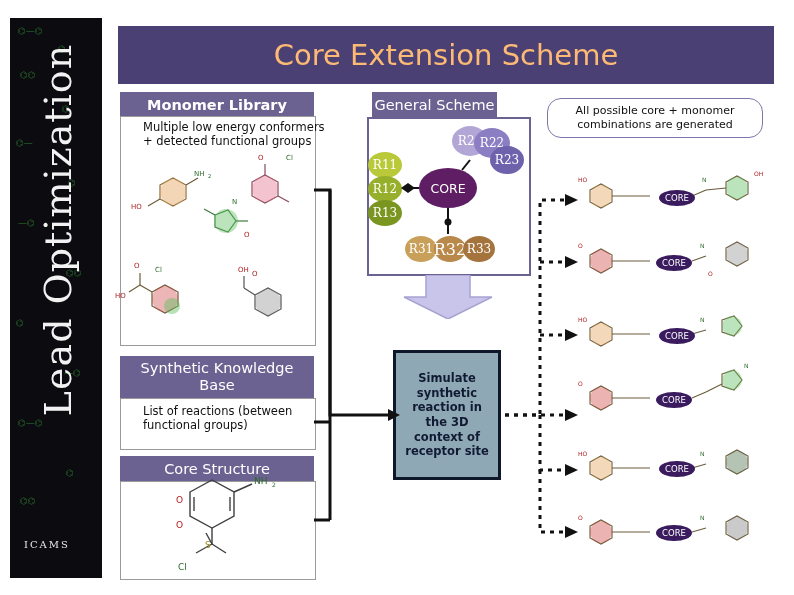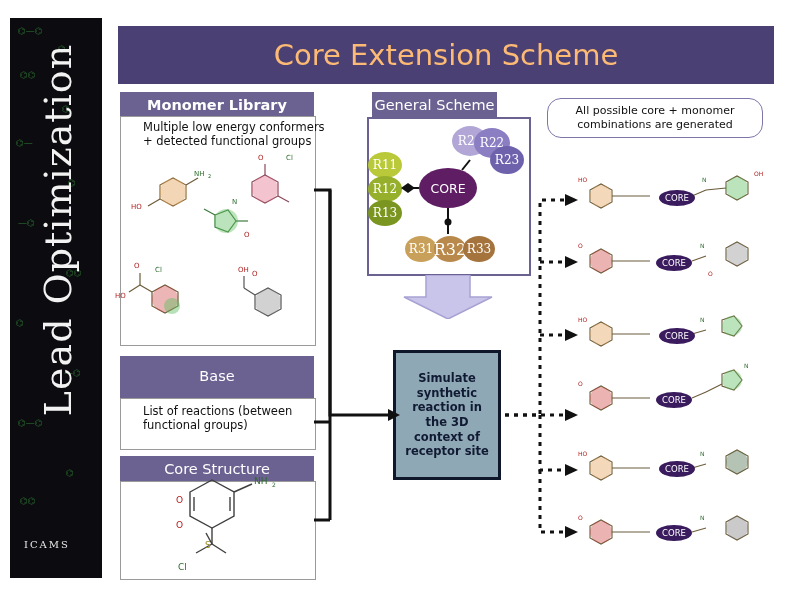--- a/index.html
+++ b/index.html
@@ -270,20 +270,21 @@
     <polygon points="255,295 268,288 281,295 281,309 268,316 255,309"></polygon>
     <line x1="255" y1="295" x2="244" y2="288"></line>
     <line x1="244" y1="288" x2="244" y2="276"></line>
   </g>
   <circle cx="268" cy="302" r="13" fill="#8a8a8a" opacity="0.38"></circle>
   <text x="238" y="272" font-size="7" fill="#b02020" font-family="DejaVu Sans, sans-serif">OH</text>
   <text x="252" y="276" font-size="7" fill="#b02020" font-family="DejaVu Sans, sans-serif">O</text>
 </svg>
 
 <div class="hdr" id="skb-hdr">
+  <span>Synthetic Knowledge</span>
   <span>Base</span>
 </div>
 <div class="panel" id="skb-panel"></div>
 <div class="body-text" id="skb-text">List of reactions (between functional groups)</div>
 
 <div class="hdr" id="core-hdr">
   <span>Core Structure</span>
 </div>
 <div class="panel" id="core-panel"></div>
 <svg class="overlay">

